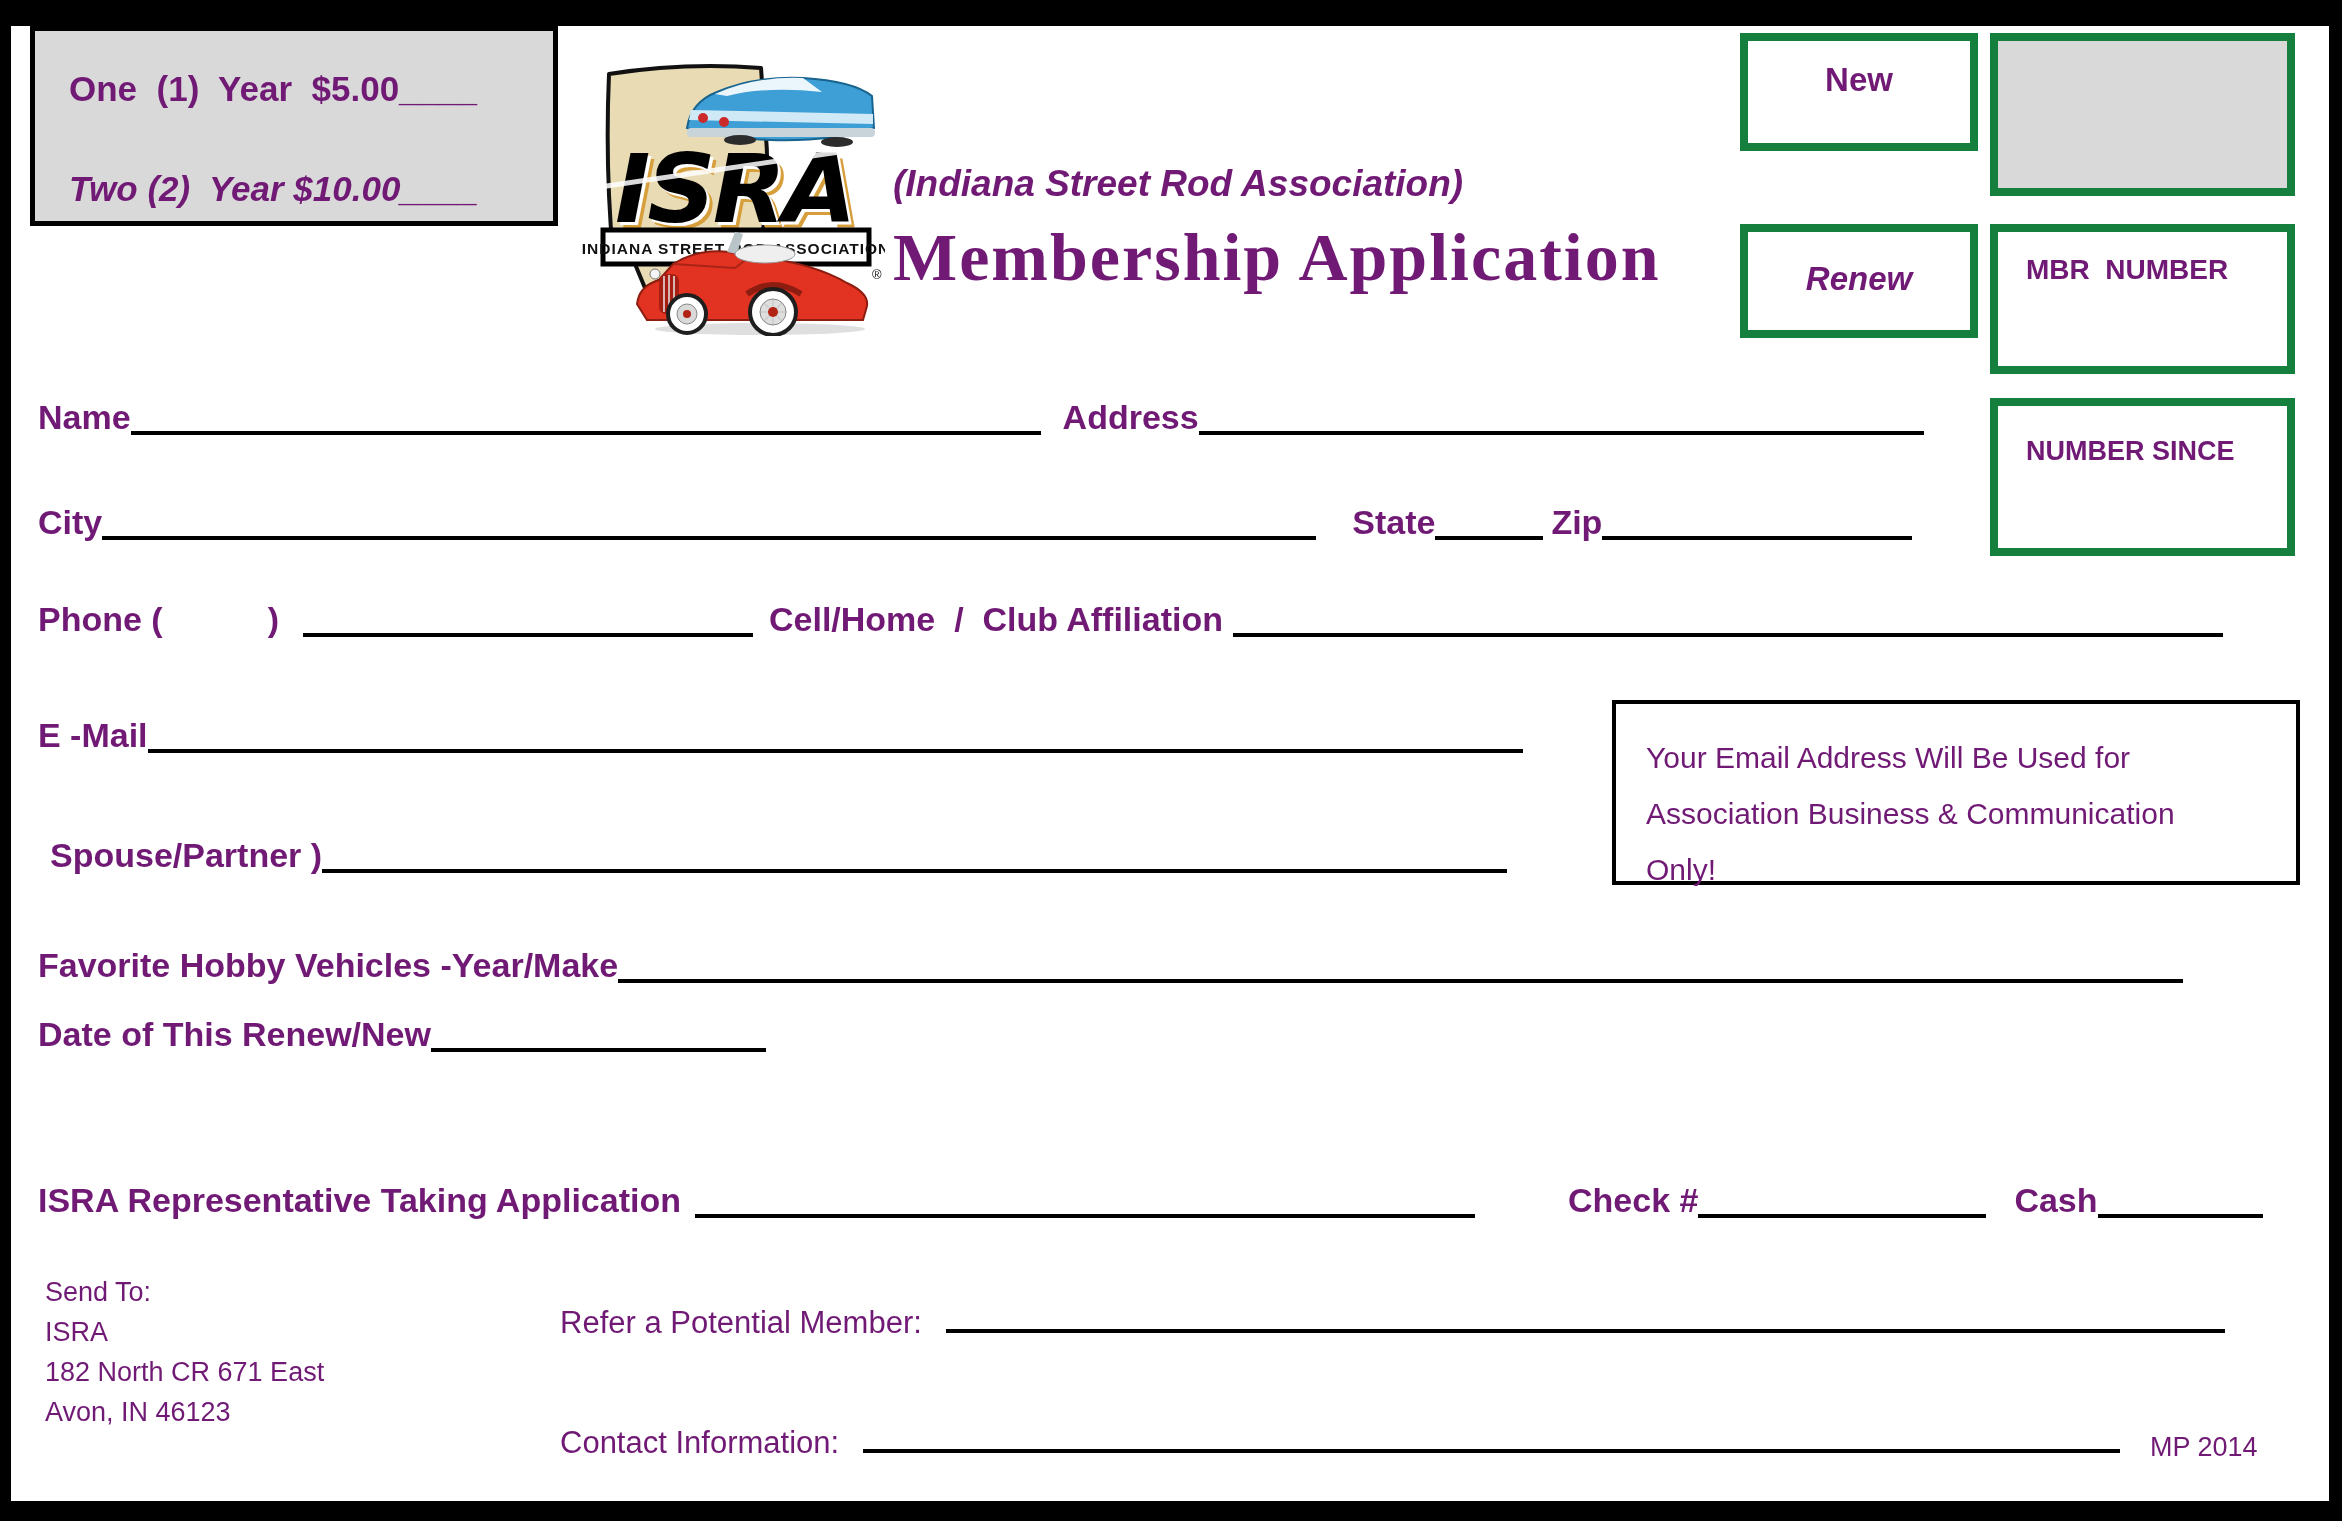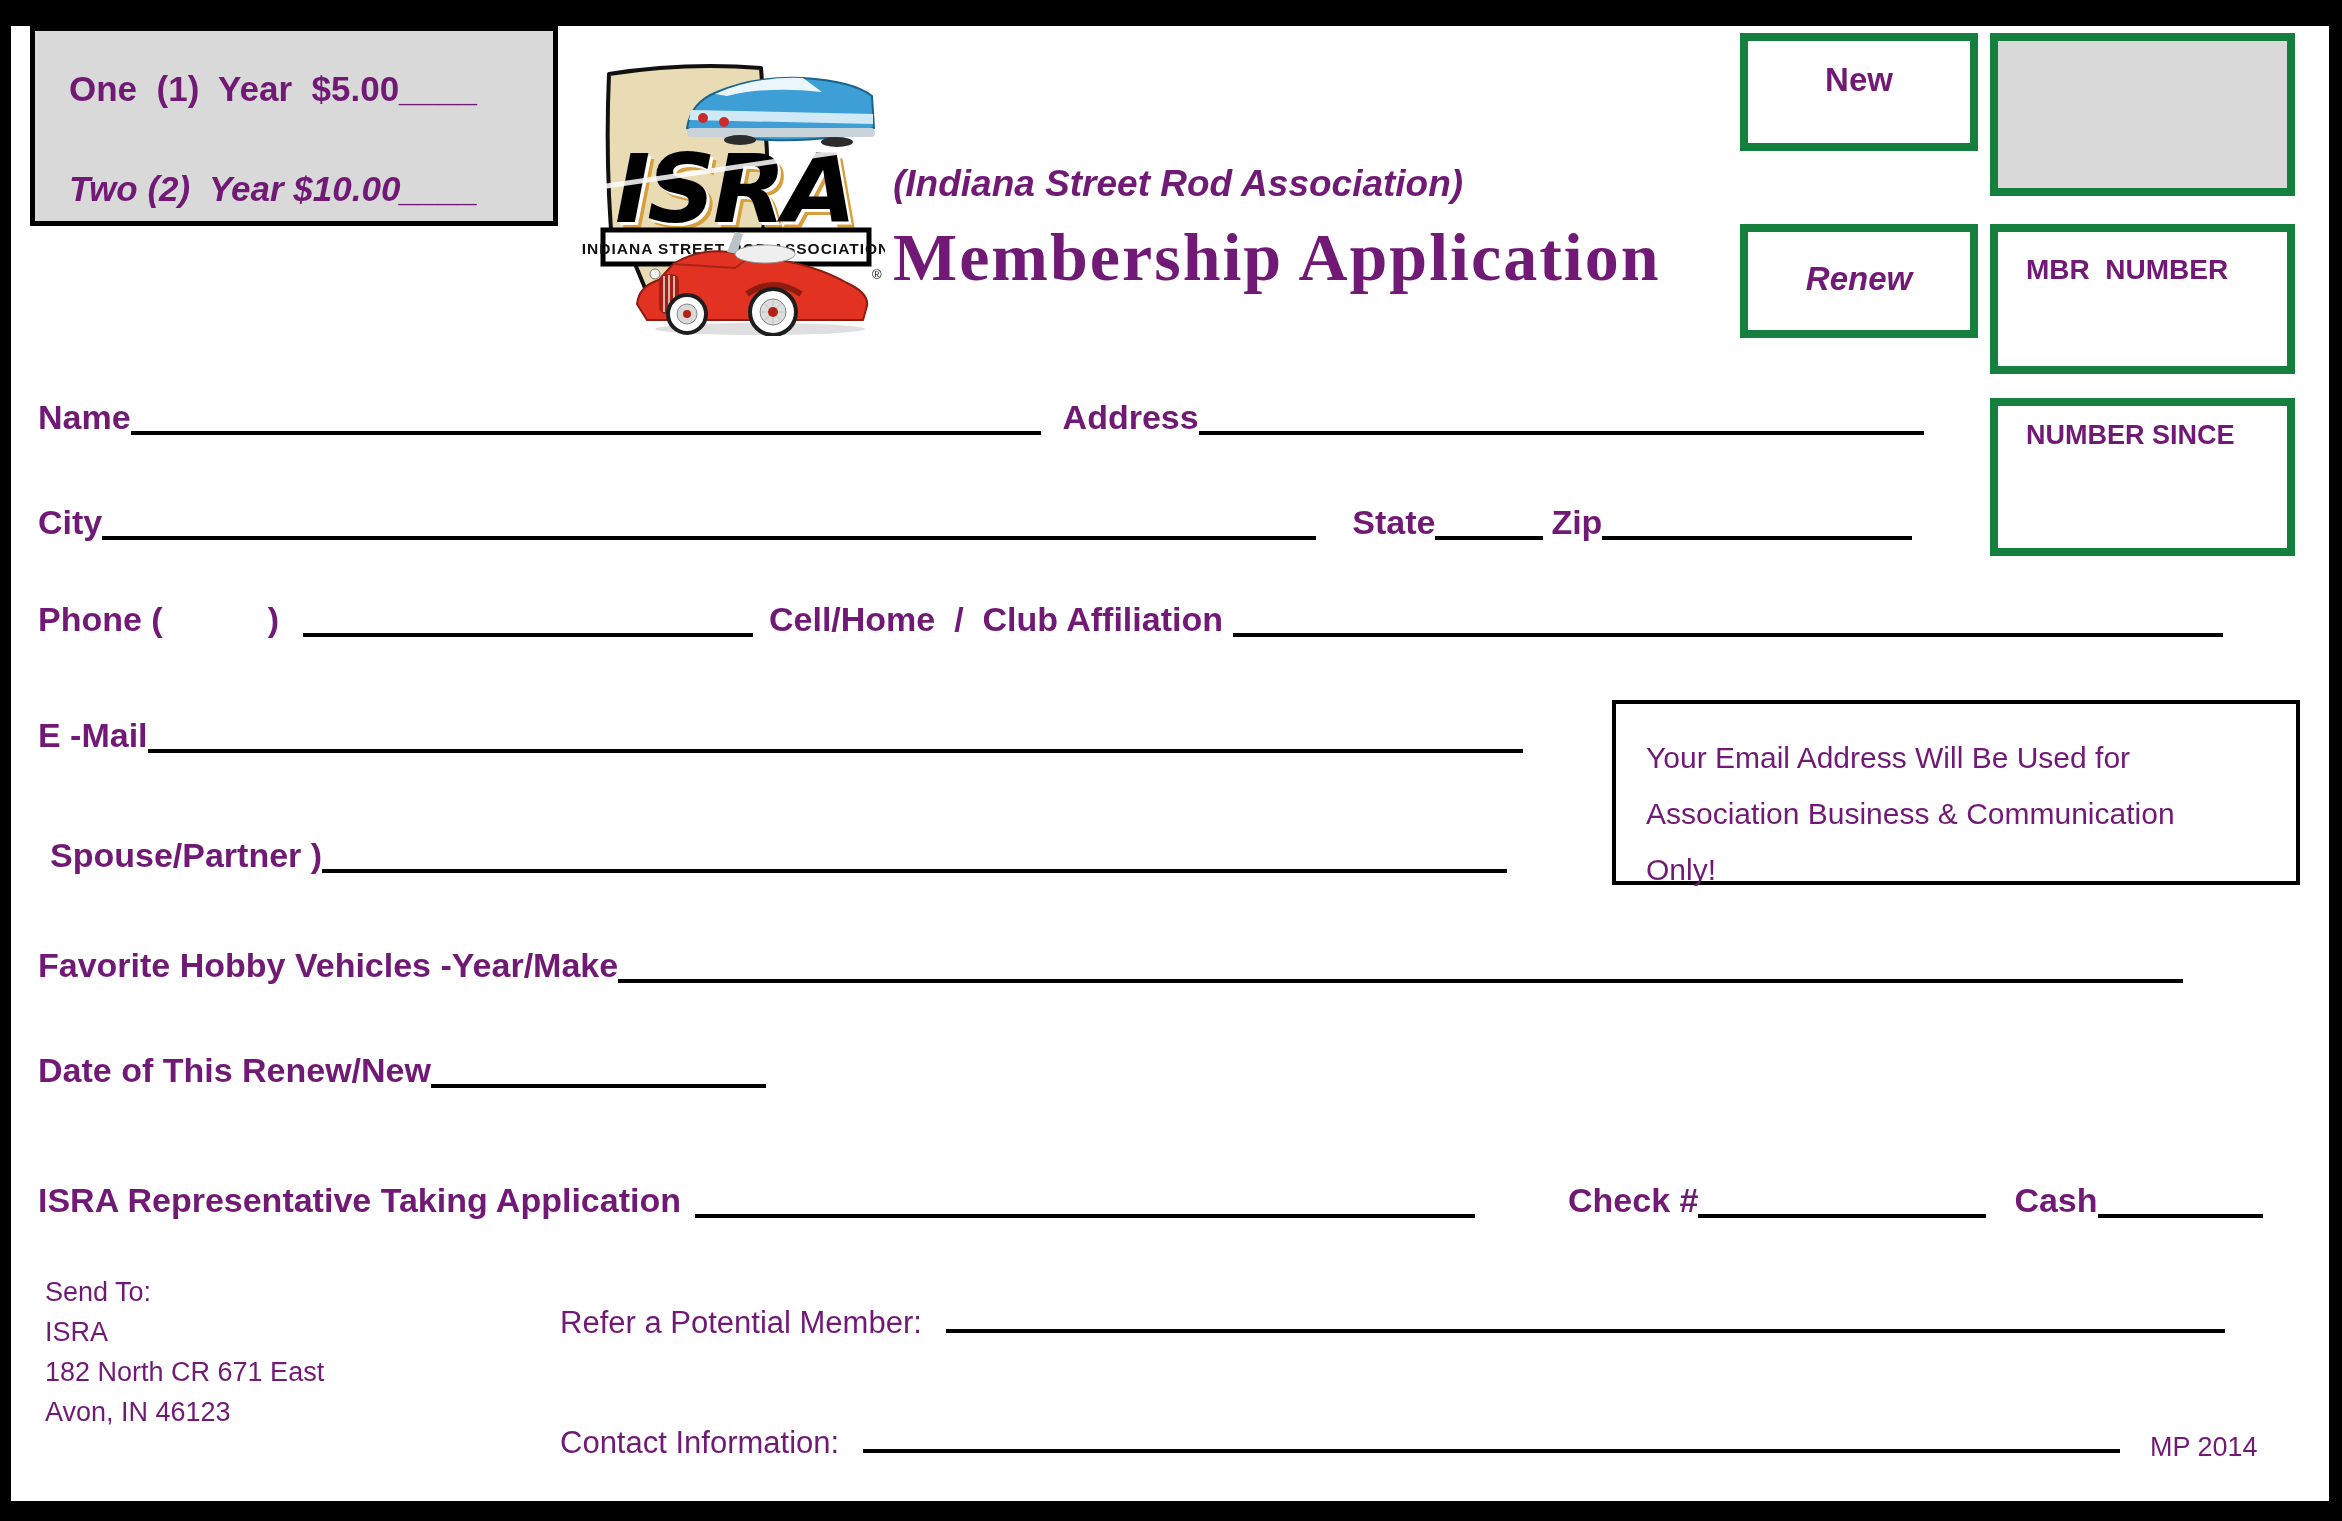--- a/index.html
+++ b/index.html
@@ -91,21 +91,21 @@
     <span class="cl">New</span>
   </div>
   <div class="bx gray" style="left:1990px;top:33px;width:305px;height:163px;"></div>
   <div class="bx" style="left:1740px;top:224px;width:238px;height:114px;">
     <span class="cl" style="padding-top:28px;font-style:italic;">Renew</span>
   </div>
   <div class="bx" style="left:1990px;top:224px;width:305px;height:150px;">
     <span class="tl">MBR  NUMBER</span>
   </div>
   <div class="bx" style="left:1990px;top:398px;width:305px;height:158px;">
-    <span class="tl" style="padding-top:14px;font-size:27px;">NUMBER SINCE</span>
+    <span class="tl" style="padding-top:30px;font-size:27px;">NUMBER SINCE</span>
   </div>
 
   <div class="row" style="top:398px;">
     <span class="lab">Name</span><span class="bl" style="width:910px;"></span><span class="gap" style="width:22px;"></span><span class="lab">Address</span><span class="bl" style="width:725px;"></span>
   </div>
 
   <div class="row" style="top:503px;">
     <span class="lab">City</span><span class="bl" style="width:1214px;"></span><span class="gap" style="width:36px;"></span><span class="lab">State</span><span class="bl" style="width:108px;"></span><span class="gap" style="width:8px;"></span><span class="lab">Zip</span><span class="bl" style="width:310px;"></span>
   </div>
 
@@ -118,21 +118,21 @@
   </div>
 
   <div class="row" style="top:836px;left:50px;">
     <span class="lab">Spouse/Partner )</span><span class="bl" style="width:1185px;"></span>
   </div>
 
   <div class="row" style="top:946px;">
     <span class="lab">Favorite Hobby Vehicles -Year/Make</span><span class="bl" style="width:1565px;"></span>
   </div>
 
-  <div class="row" style="top:1051px;">
+  <div class="row" style="top:1015px;">
     <span class="lab">Date of This Renew/New</span><span class="bl" style="width:335px;"></span>
   </div>
 
   <div class="row" style="top:1181px;">
     <span class="lab">ISRA Representative Taking Application</span><span class="gap" style="width:14px;"></span><span class="bl" style="width:780px;"></span>
     <span class="abs" style="left:1530px;white-space:nowrap;">
       <span class="lab">Check #</span><span class="bl" style="width:288px;"></span><span class="gap" style="width:28px;"></span><span class="lab">Cash</span><span class="bl" style="width:165px;"></span>
     </span>
   </div>
 

